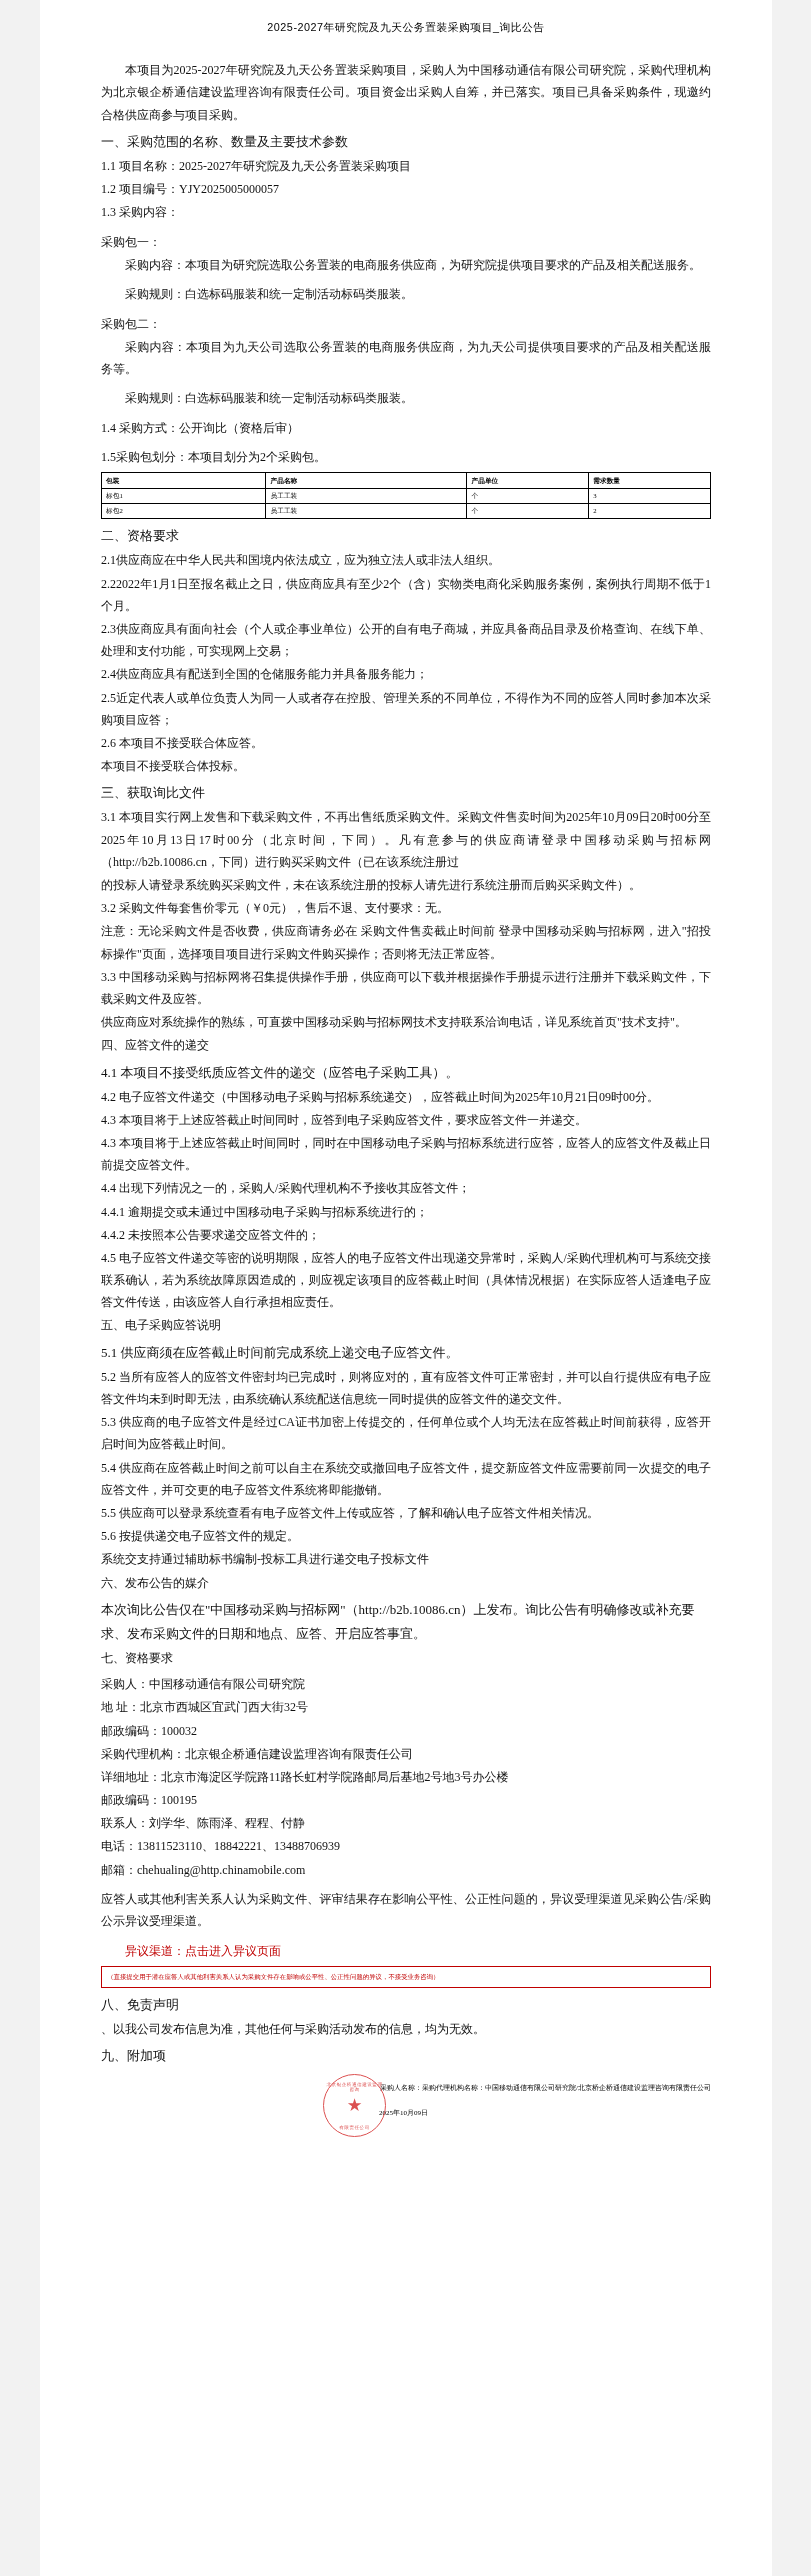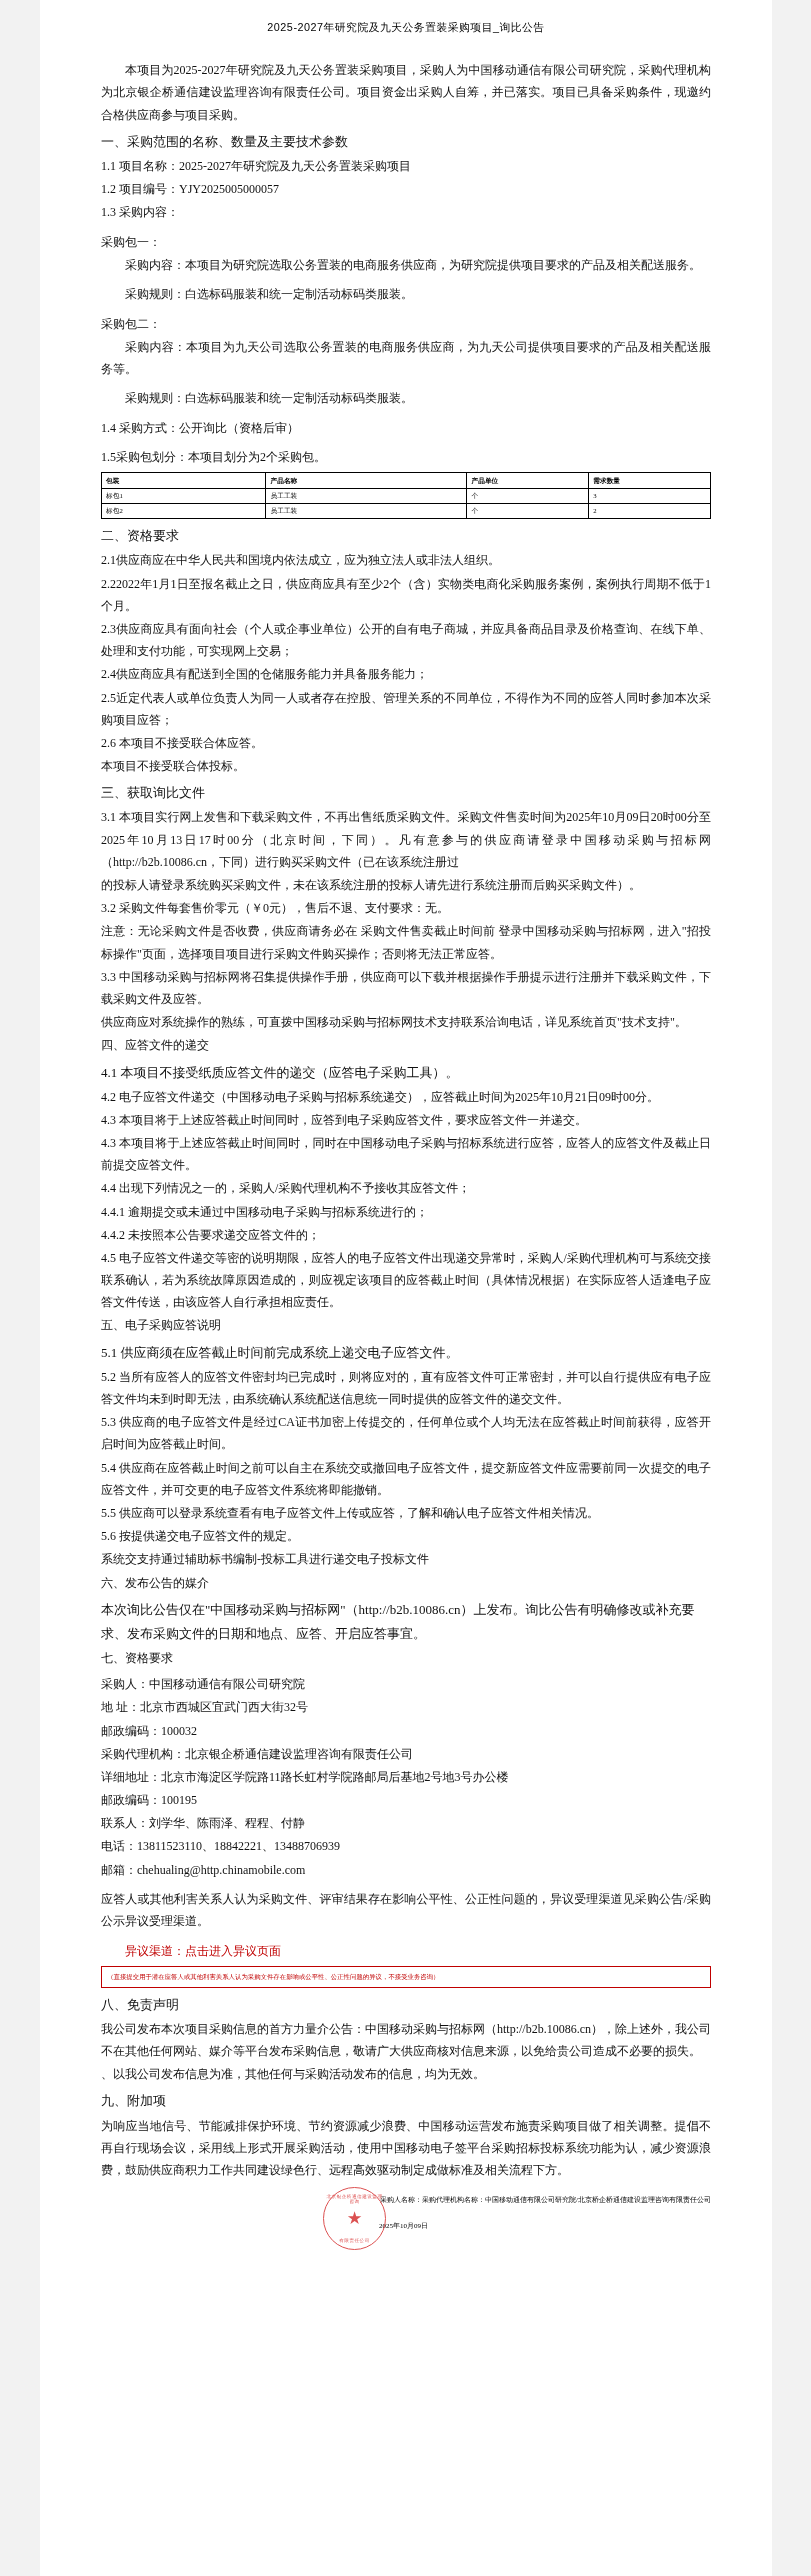--- a/index.html
+++ b/index.html
@@ -253,24 +253,22 @@
     <div class="gap"></div>
     <p class="para">应答人或其他利害关系人认为采购文件、评审结果存在影响公平性、公正性问题的，异议受理渠道见采购公告/采购公示异议受理渠道。</p>
     <div class="gap"></div>
     <p class="para indent"><span class="redlink">异议渠道：点击进入异议页面</span></p>
 
     <div class="notice-box">
       <span>（直接提交用于潜在应答人或其他利害关系人认为采购文件存在影响或公平性、公正性问题的异议，不接受业务咨询）</span>
     </div>
 
     <p class="sect">八、免责声明</p>
-    <p class="para">我公司发布本次项目采购信息的首方力量介公告：中国移动采购与招标网（http://b2b.10086.cn），除上述外，我公司不在其他任何网站、媒介等平台发布采购信息，敬请广大供应商核对信息来源，以免给贵公司造成不必要的损失。</p>
     <p class="para">、以我公司发布信息为准，其他任何与采购活动发布的信息，均为无效。</p>
     <p class="sect">九、附加项</p>
-    <p class="para">为响应当地信号、节能减排保护环境、节约资源减少浪费、中国移动运营发布施责采购项目做了相关调整。提倡不再自行现场会议，采用线上形式开展采购活动，使用中国移动电子签平台采购招标投标系统功能为认，减少资源浪费，鼓励供应商积力工作共同建设绿色行、远程高效驱动制定成做标准及相关流程下方。</p>
 
     <div class="sign-block">
       <p class="sign-line">采购人名称：采购代理机构名称：中国移动通信有限公司研究院/北京桥企桥通信建设监理咨询有限责任公司</p>
       <div class="seal">
         <div class="seal-top">北京银企桥通信建设监理咨询</div>
         <div class="star">★</div>
         <div class="seal-bottom">有限责任公司</div>
       </div>
       <div class="sign-right">2025年10月09日</div>
     </div>

